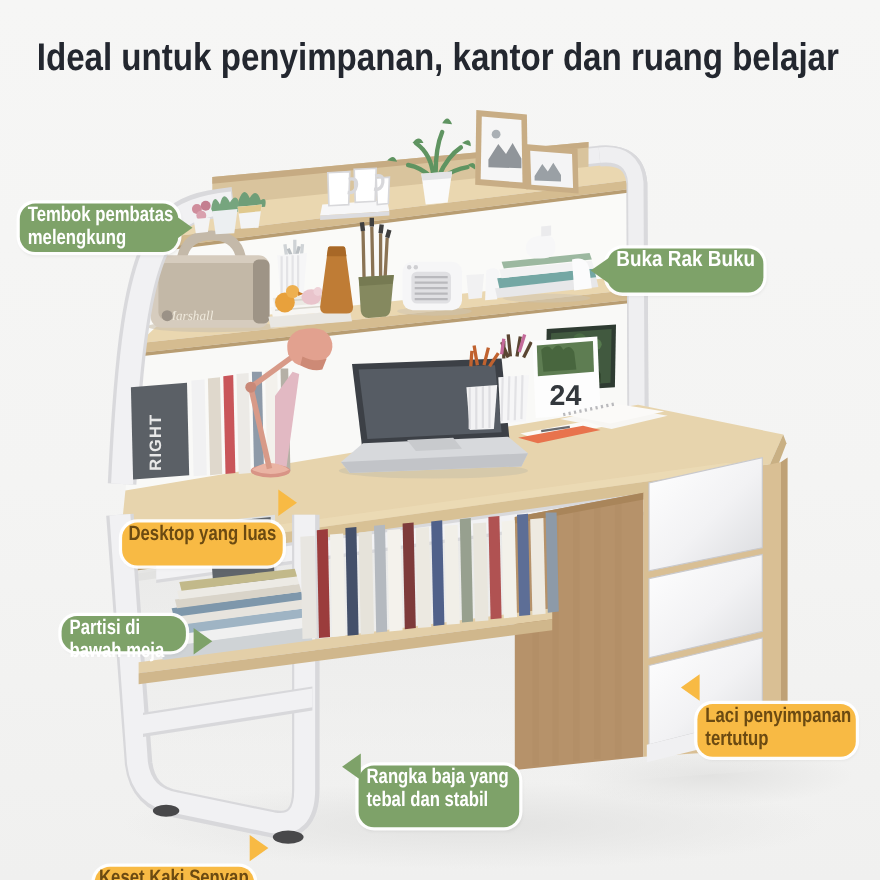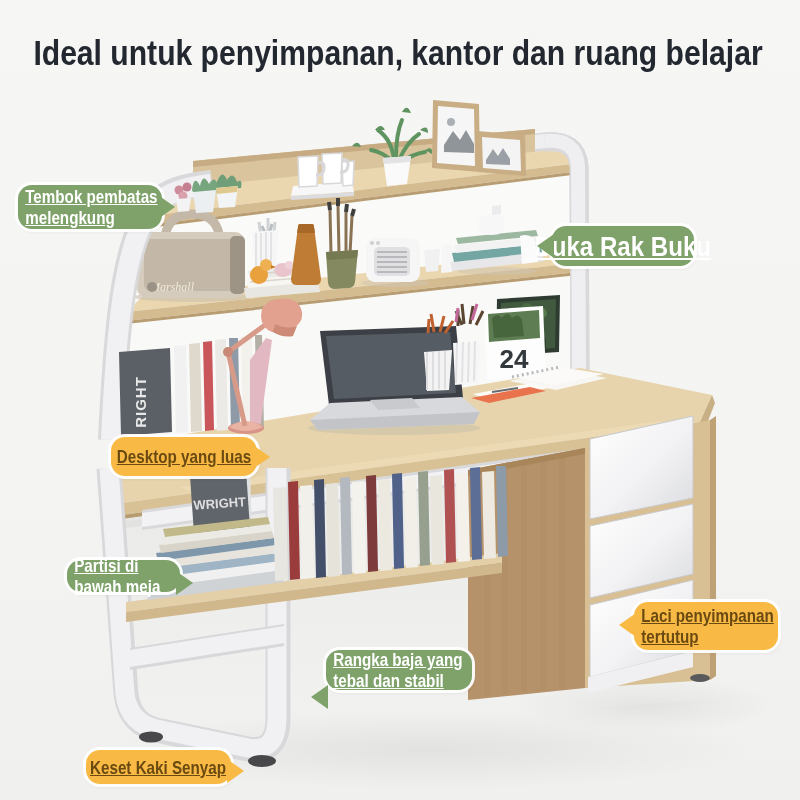--- a/index.html
+++ b/index.html
@@ -2,28 +2,28 @@
 <html><head>
 <meta charset="utf-8">
 <style>
   html,body{margin:0;padding:0;}
   body{width:800px;height:800px;overflow:hidden;position:relative;
        font-family:"Liberation Sans", sans-serif;background:#f5f5f4;}
   #stage{position:absolute;left:0;top:0;width:800px;height:800px;}
   .title{position:absolute;left:398px;top:33px;font-size:35px;font-weight:bold;color:#23272f;}
   .title span{display:inline-block;transform:translateX(-50%) scaleX(0.86);transform-origin:center;white-space:nowrap;}
   .pill{position:absolute;font-weight:bold;border-radius:14px;box-sizing:border-box;
-        display:flex;align-items:center;justify-content:center;text-align:center;
+        display:flex;align-items:flex-start;justify-content:center;text-align:center;
         white-space:nowrap;font-size:19px;line-height:21px;
-        box-shadow:0 0 0 3px rgba(255,255,255,0.95), 1px 2px 4px rgba(0,0,0,0.12);text-decoration:underline;}
+        box-shadow:0 0 0 3px rgba(255,255,255,0.95), 1px 2px 4px rgba(0,0,0,0.12);}
   .pill span{display:inline-block;transform:scaleX(0.8);transform-origin:center;}
   .pill.la{justify-content:flex-start;text-align:left;}
   .pill.la span{transform-origin:left center;padding-left:9px;}
   .green{background:#7ea269;color:#fff;}
-  .orange{background:#f8ba44;color:#6b4a12;}
+  .orange{background:#f8ba44;color:#6b4a12;margin-top:38px;}
   .tri{position:absolute;width:0;height:0;}
 </style>
 </head>
 <body>
 <svg id="stage" viewBox="0 0 800 800" xmlns="http://www.w3.org/2000/svg">
   <defs>
     <linearGradient id="wallg" x1="0" y1="0" x2="0" y2="1">
       <stop offset="0" stop-color="#f6f6f5"></stop>
       <stop offset="0.55" stop-color="#f4f4f3"></stop>
       <stop offset="1" stop-color="#f0f0ef"></stop>
@@ -334,41 +334,41 @@
   </g>
 </svg>
 
 <div class="title"><span>Ideal untuk penyimpanan, kantor dan ruang belajar</span></div>
 
 <div class="pill green la" style="left:18px;top:185px;width:144px;height:44px;">
     <span>Tembok pembatas<br>melengkung</span>
   </div>
 <div class="tri" style="left:158px;top:195px;border-top:12px solid transparent;border-bottom:12px solid transparent;border-left:17px solid #7ea269;"></div>
 
-<div class="pill green" style="left:552px;top:226px;width:142px;height:40px;font-size:28px;">
+<div class="pill green" style="left:552px;top:226px;width:142px;height:40px;font-size:20px;">
     <span style="transform:scaleX(0.86);">Buka Rak Buku</span>
   </div>
 <div class="tri" style="left:537px;top:234px;border-top:12px solid transparent;border-bottom:12px solid transparent;border-right:17px solid #7ea269;"></div>
 
 <div class="pill orange" style="left:111px;top:437px;width:146px;height:39px;">
     <span>Desktop yang luas</span>
   </div>
 <div class="tri" style="left:253px;top:445px;border-top:12px solid transparent;border-bottom:12px solid transparent;border-left:17px solid #f8ba44;"></div>
 
-<div class="pill green la" style="left:67px;top:560px;width:113px;height:32px;">
+<div class="pill green la" style="left:56px;top:560px;width:113px;height:32px;">
     <span>Partisi di<br>bawah meja</span>
   </div>
 <div class="tri" style="left:176px;top:571px;border-top:12px solid transparent;border-bottom:12px solid transparent;border-left:17px solid #7ea269;"></div>
 
 <div class="pill orange la" style="left:634px;top:602px;width:144px;height:48px;">
     <span>Laci penyimpanan<br>tertutup</span>
   </div>
 <div class="tri" style="left:619px;top:613px;border-top:12px solid transparent;border-bottom:12px solid transparent;border-right:17px solid #f8ba44;"></div>
 
-<div class="pill green la" style="left:326px;top:650px;width:146px;height:40px;">
+<div class="pill green la" style="left:326px;top:696px;width:146px;height:56px;">
     <span>Rangka baja yang<br>tebal dan stabil</span>
   </div>
 <div class="tri" style="left:311px;top:685px;border-top:12px solid transparent;border-bottom:12px solid transparent;border-right:17px solid #7ea269;"></div>
 
 <div class="pill orange" style="left:86px;top:750px;width:145px;height:34px;">
     <span>Keset Kaki Senyap</span>
   </div>
 <div class="tri" style="left:227px;top:759px;border-top:12px solid transparent;border-bottom:12px solid transparent;border-left:17px solid #f8ba44;"></div>
 
 </body></html>

